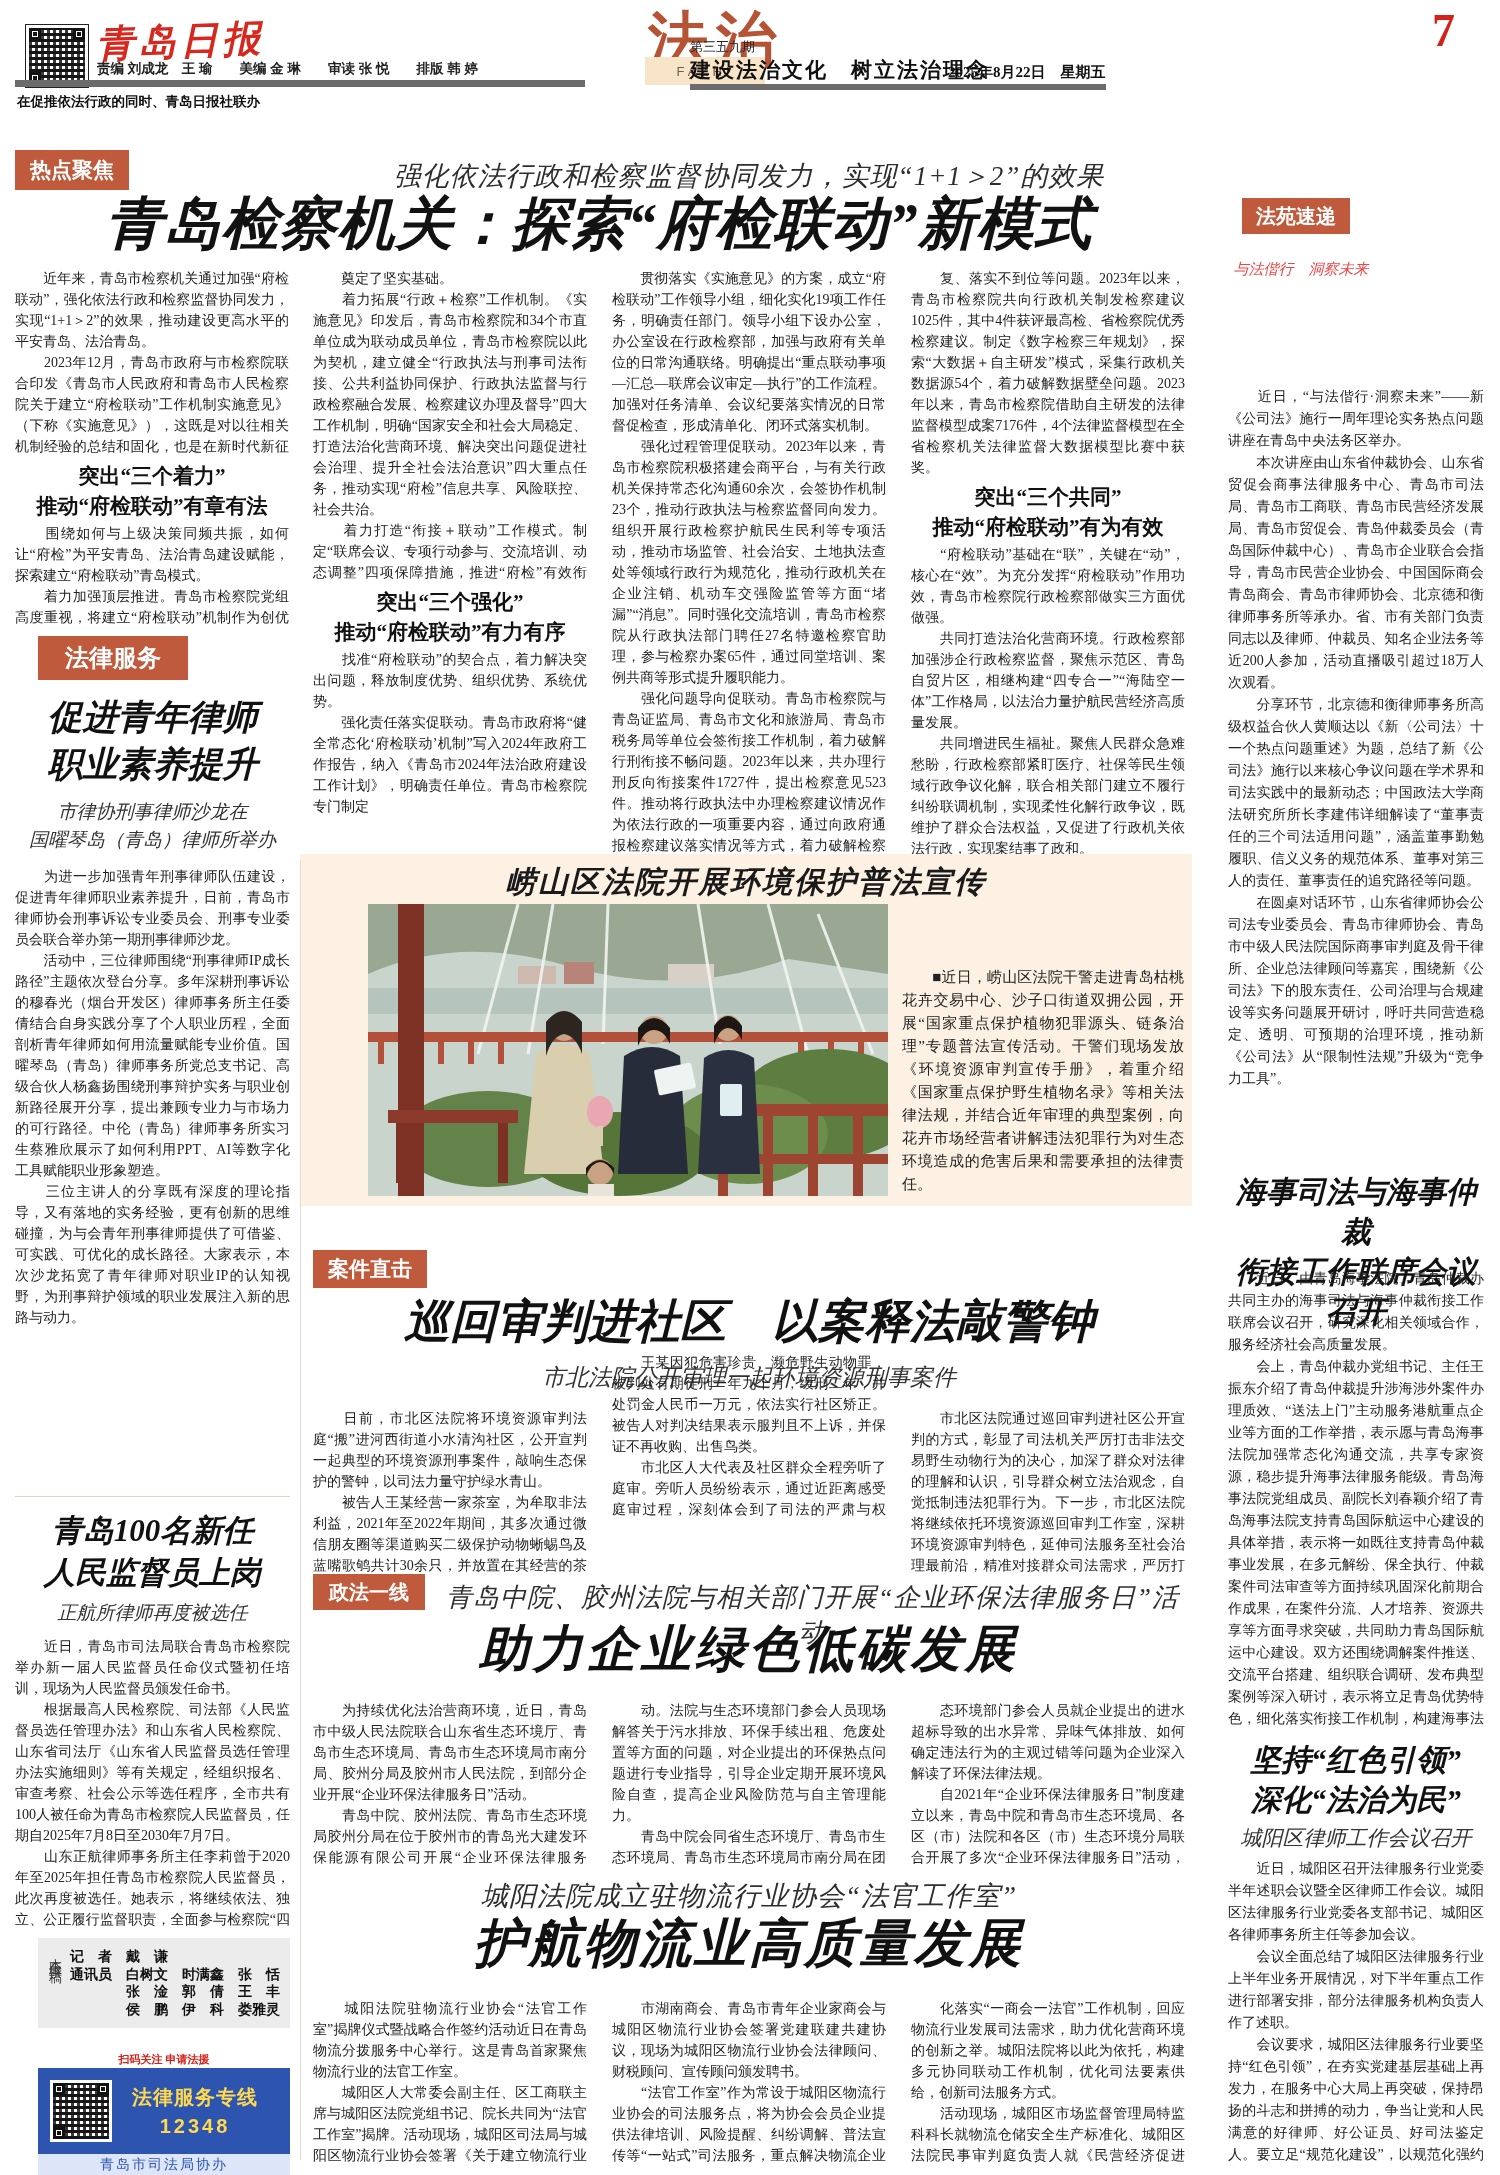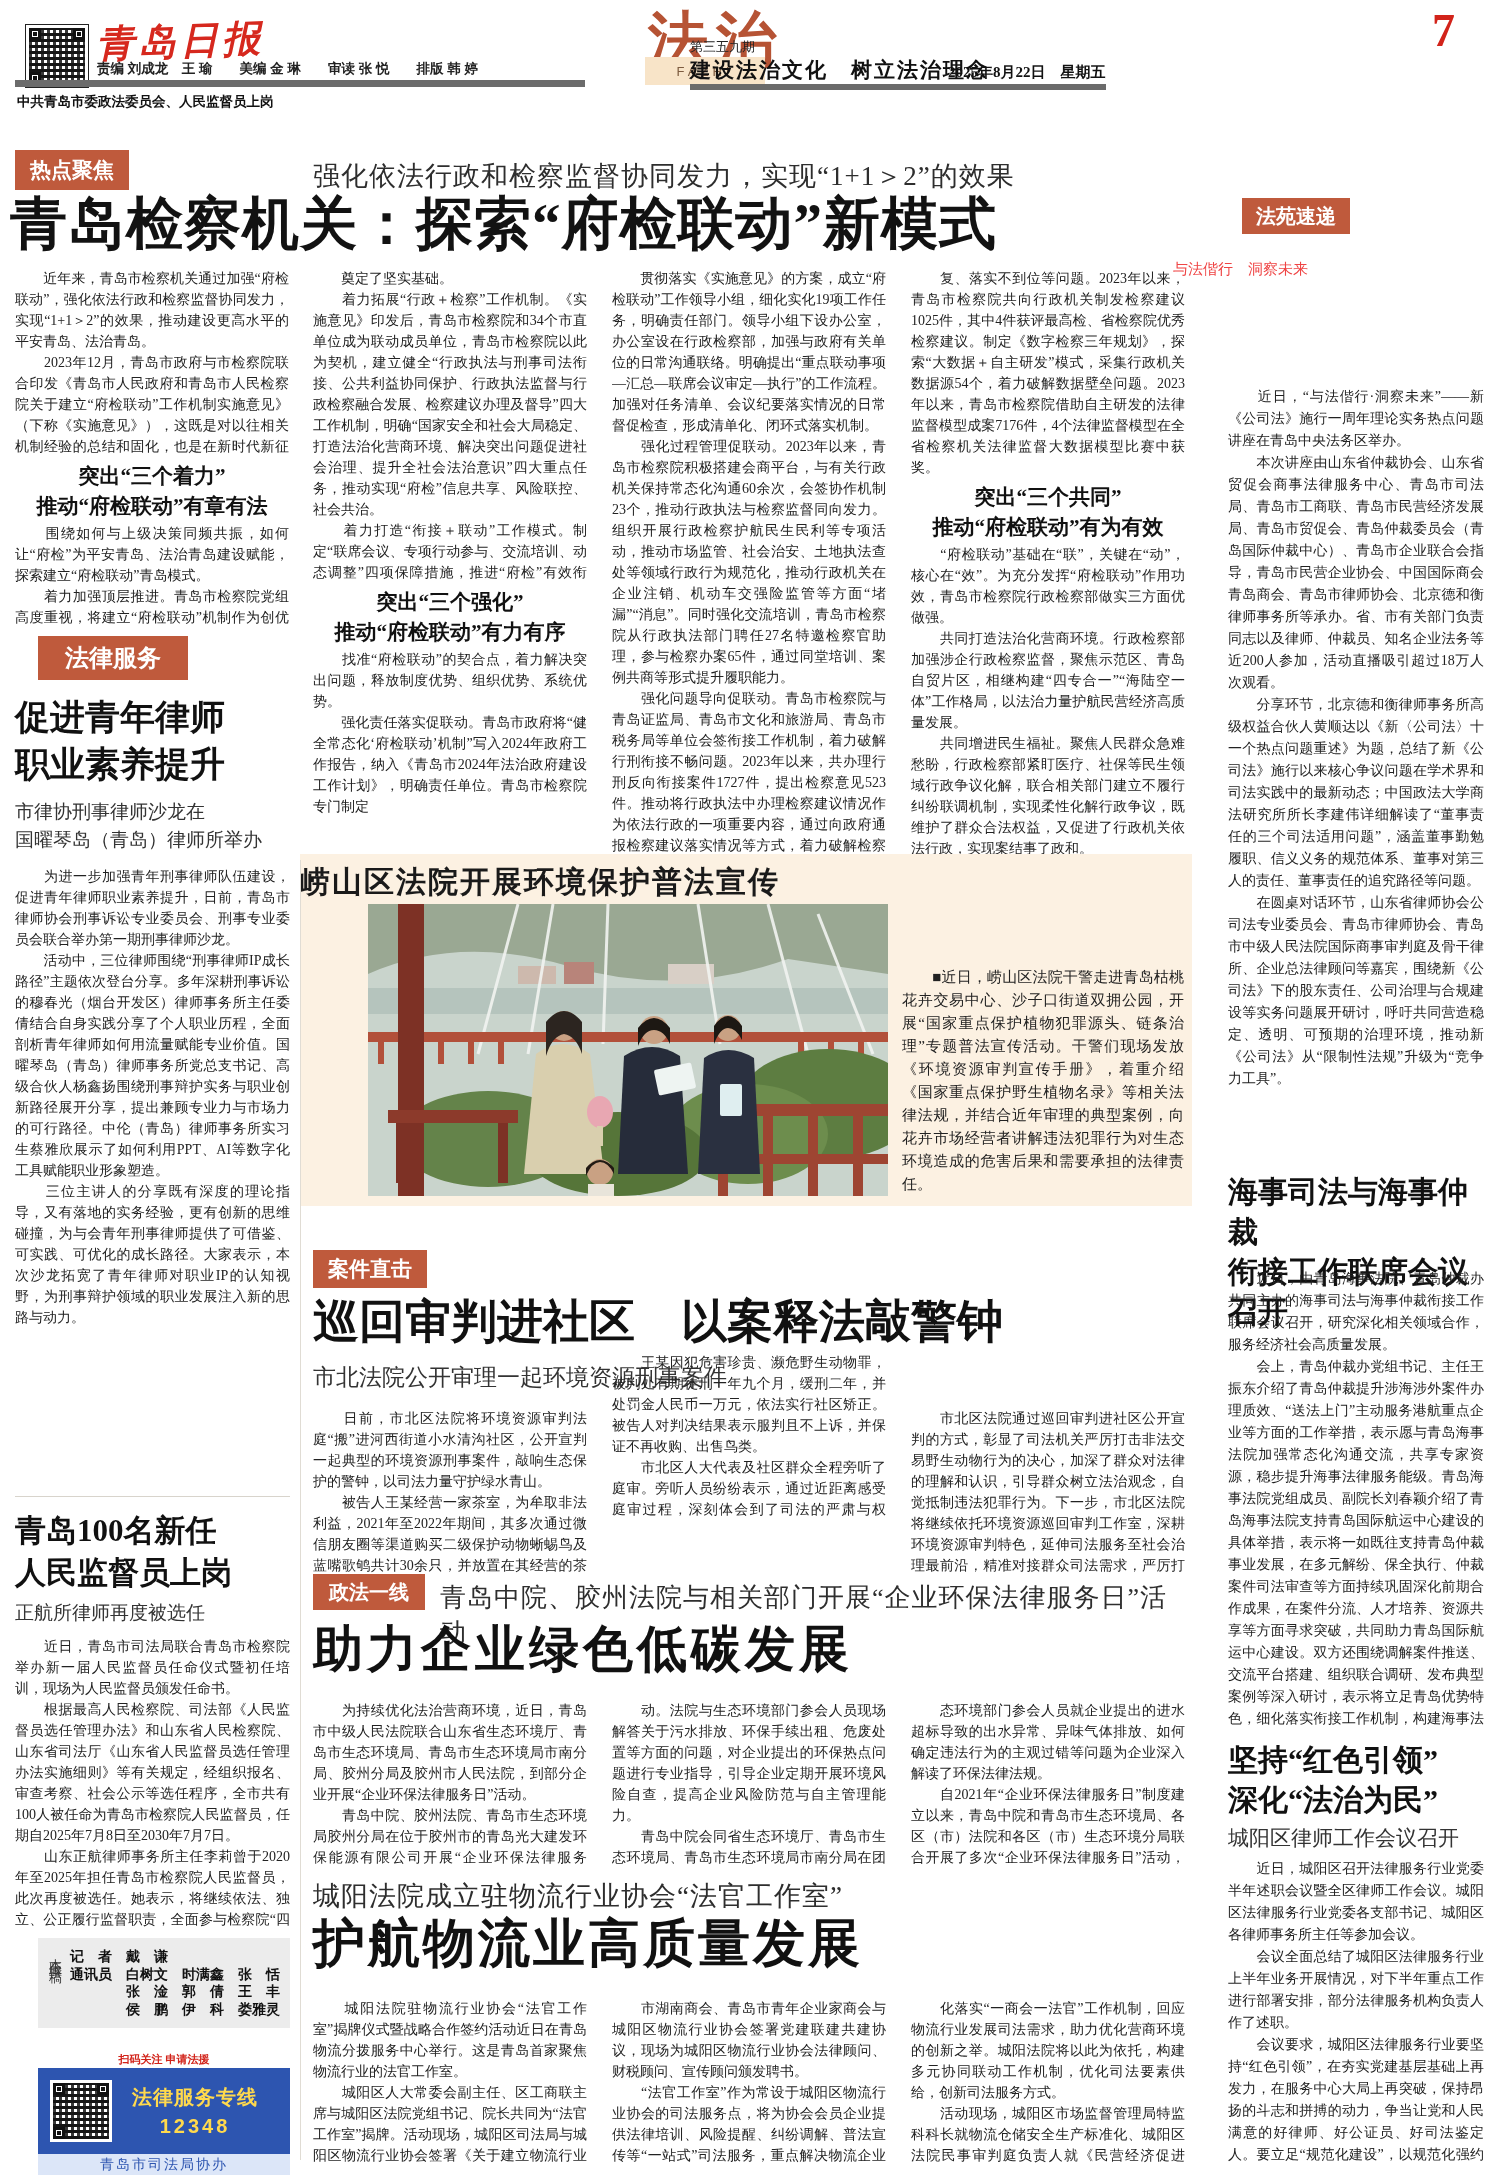--- a/index.html
+++ b/index.html
@@ -15,21 +15,21 @@
   .fazhi{background:#f8e4c8;color:#7d5b3f;font-size:13px;letter-spacing:4px;display:flex;align-items:center;justify-content:center;font-family:"Liberation Sans",sans-serif;}
   .issue{font-size:13px;color:#222;}
   .slogan{font-size:21px;font-weight:bold;color:#111;letter-spacing:2px;}
   .date{font-size:15px;font-weight:bold;color:#111;}
   .pageno{font-size:46px;color:#d2231a;font-weight:bold;}
   
   .badge{position:absolute;background:#bf5a3c;color:#fff;font-weight:bold;
          display:flex;align-items:center;justify-content:center;
          font-family:"Liberation Sans",sans-serif;}
   
-  .ctr{}
+  .ctr{text-align:center;font-style:italic;}
   .h-main{font-size:57px;line-height:68px;font-weight:bold;color:#121212;letter-spacing:1px;}
   .kicker-main{font-size:27px;color:#2e2e2e;letter-spacing:1px;}
   .bodytxt{font-size:14px;line-height:21px;text-align:justify;white-space:pre-line;overflow:hidden;color:#222;}
   .side-bodytxt{font-size:14px;line-height:22px;text-align:justify;white-space:pre-line;overflow:hidden;color:#222;}
   .colsub{white-space:pre-line;text-align:center;font-weight:bold;font-size:21px;line-height:30px;color:#111;overflow:hidden;}
   .art-h{font-weight:bold;white-space:pre-line;color:#111;}
   .art-sub{white-space:pre-line;color:#333;}
   .vrule{position:absolute;width:1px;background:#e0dcd4;}
   .hrule{position:absolute;height:1px;background:#d8d4cc;}
   
@@ -66,21 +66,21 @@
 
   <div class="abs qr" style="left:25px;top:24px;width:62px;height:62px;border:1px solid #222;">
     <div class="mesh"></div>
     <i class="fp tl"></i>
       <i class="fp tr"></i>
       <i class="fp bl"></i>
   </div>
   <div class="abs masthead" style="left:96px;top:16px;">青岛日报</div>
   <div class="abs credits" style="left:97px;top:60px;">责编 刘成龙　王 瑜　　美编 金 琳　　审读 张 悦　　排版 韩 婷</div>
   <div class="abs graybar" style="left:15px;top:80px;width:570px;height:7px;"></div>
-  <div class="abs organizer" style="left:17px;top:93px;">中共青岛市委政法委员会、人民监督员上岗</div>
+  <div class="abs organizer" style="left:17px;top:93px;">在促推依法行政的同时、青岛日报社联办</div>
 
   <div class="abs section-title" style="left:648px;top:0px;">法治</div>
   <div class="abs fazhi" style="left:645px;top:57px;width:120px;height:28px;">FAZHI</div>
 
   <div class="abs issue" style="left:690px;top:38px;">第三五九期</div>
   <div class="abs slogan" style="left:690px;top:56px;">建设法治文化　树立法治理念</div>
   <div class="abs date" style="left:948px;top:63px;">2025年8月22日　星期五</div>
   <div class="abs graybar" style="left:690px;top:84px;width:416px;height:6px;"></div>
   <div class="abs pageno" style="left:1432px;top:4px;">7</div>
 

